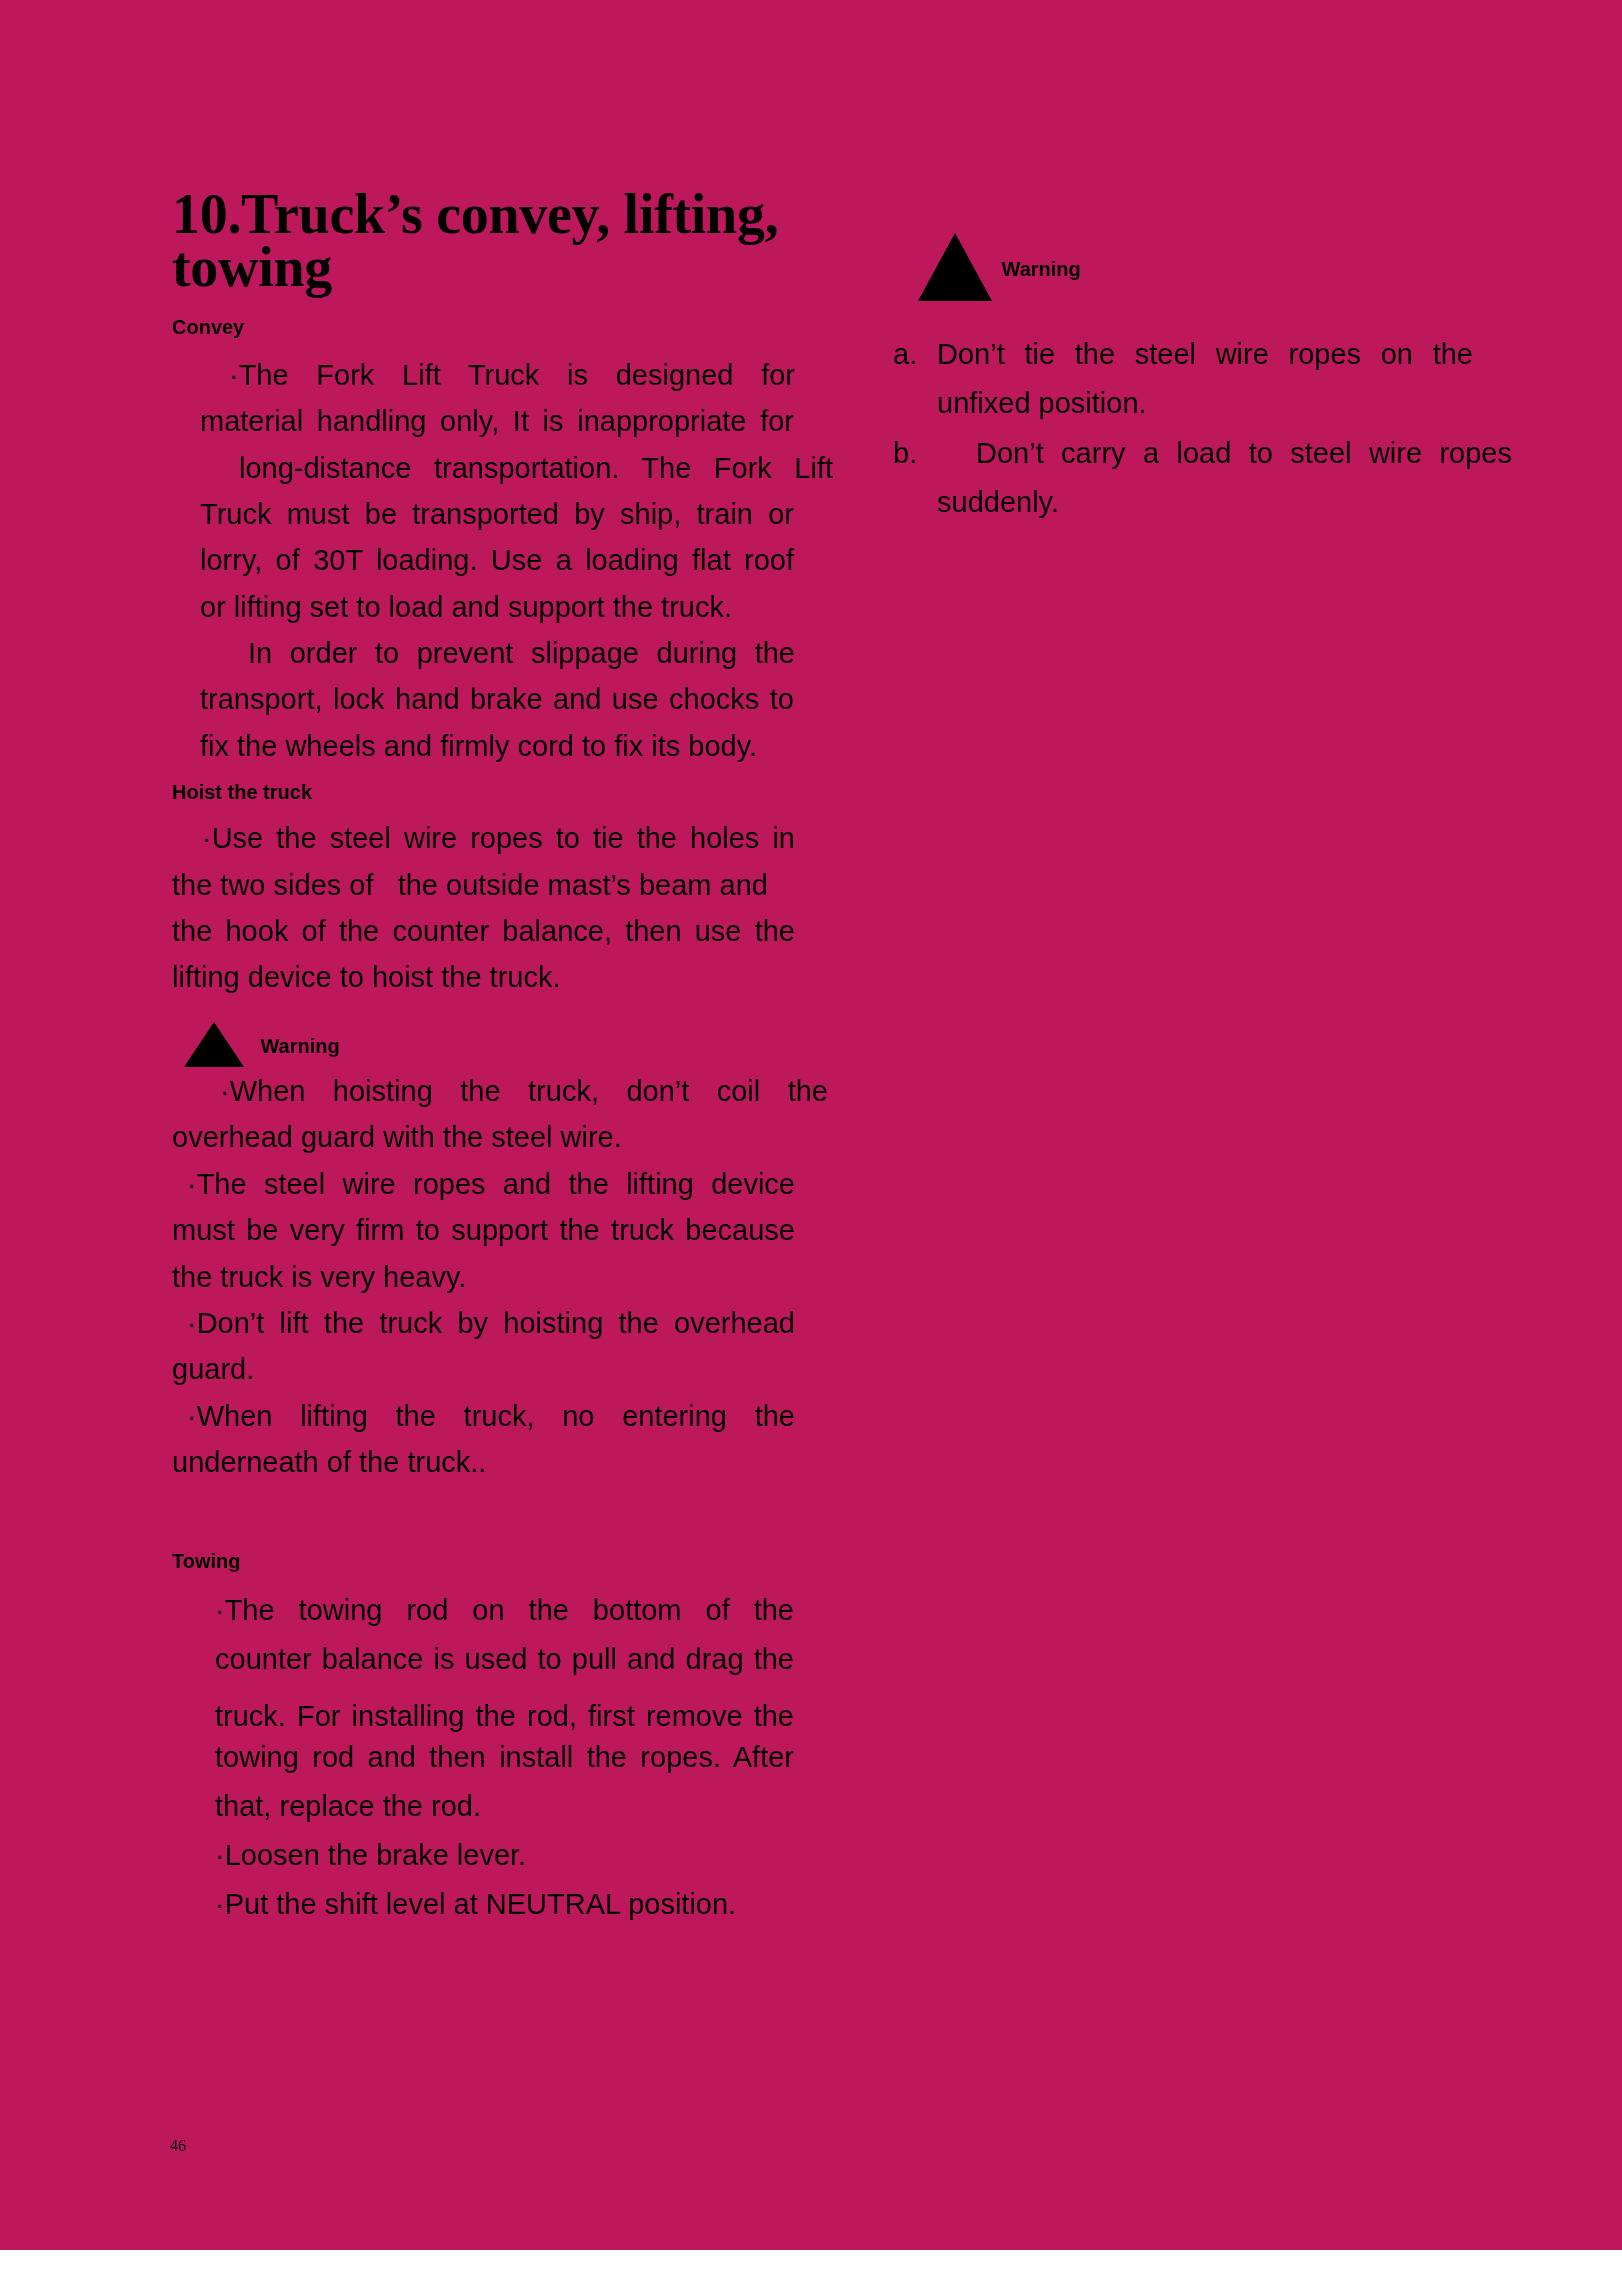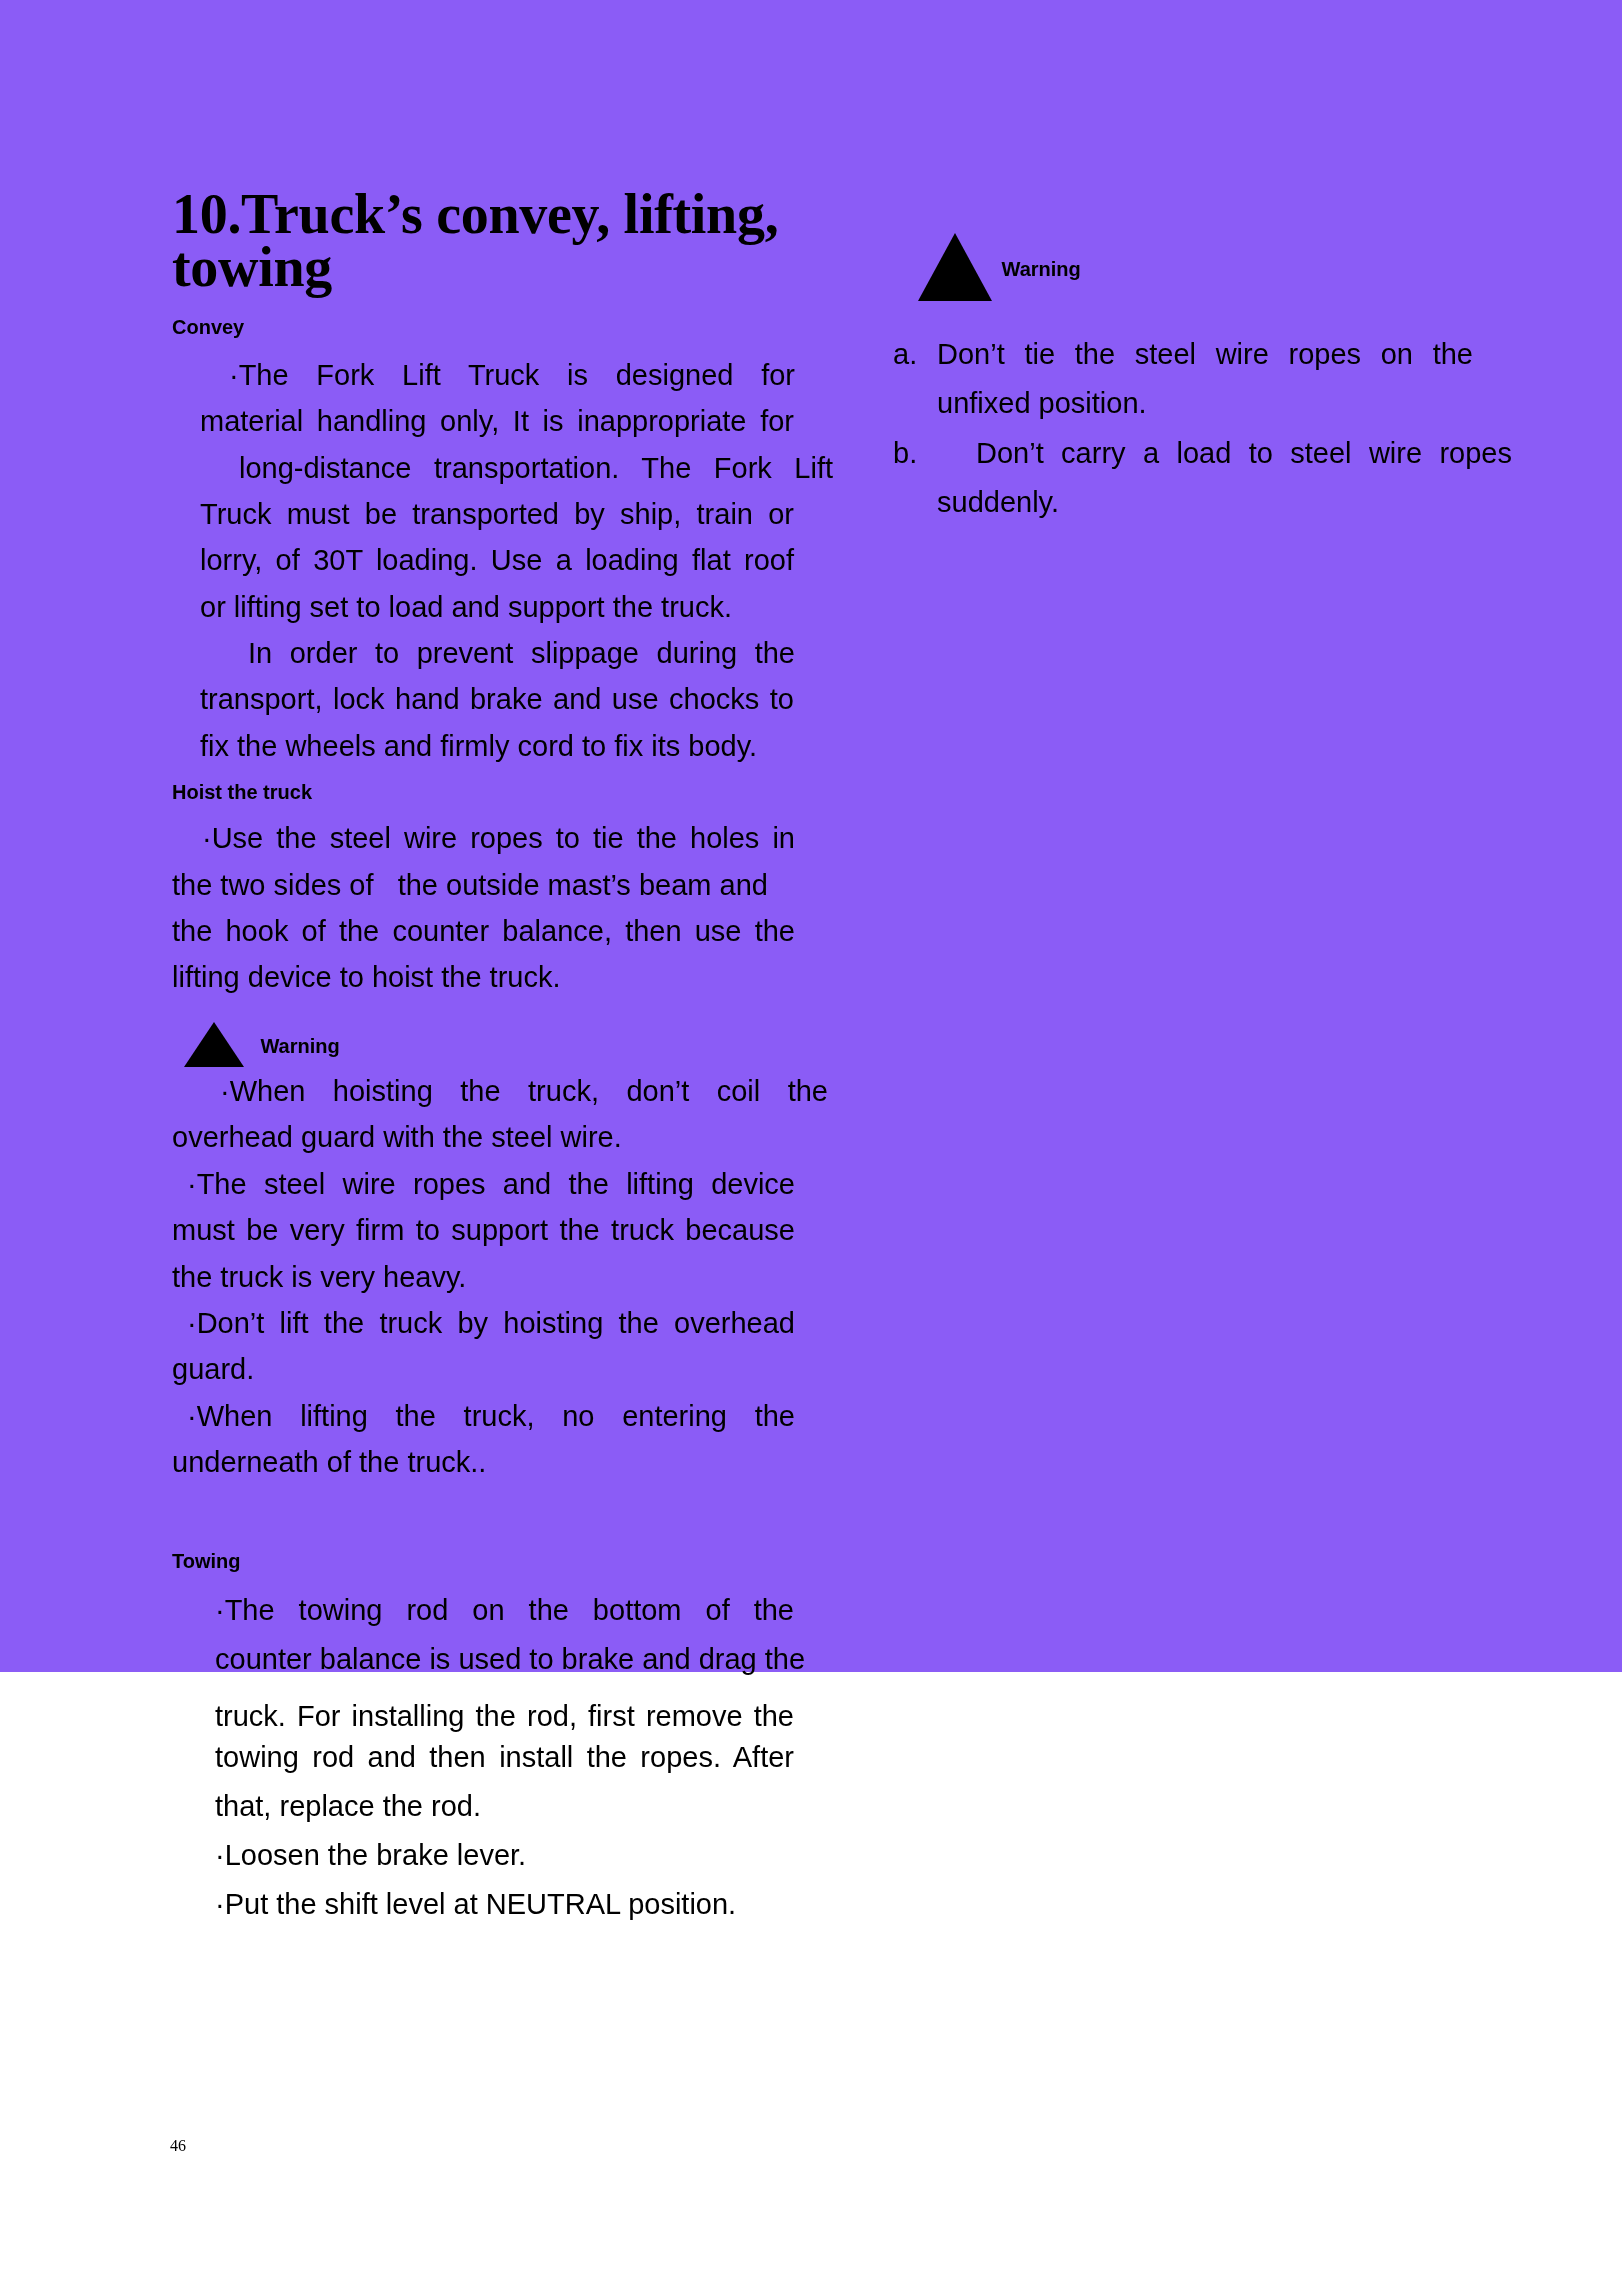--- a/index.html
+++ b/index.html
@@ -1,17 +1,17 @@
 <!DOCTYPE html>
 <html style="font-size:11px"><head>
 <meta charset="utf-8">
 <style>
   html, body { margin: 0; padding: 0; background: #ffffff; }
   body { width: 1622px; height: 2295px; position: relative; overflow: hidden; color: #000; }
-  .page { position: absolute; left: 0; top: 0; width: 1622px; height: 1672px; background: #8b5cf6; }
+  .page { position: absolute; left: 0; top: 0; width: 1622px; height: 2250px; background: #be185d; }
   .title {
     position: absolute; left: 172px; top: 188px; width: 654px;
     font-family: "Liberation Serif", "DejaVu Serif", serif; font-weight: bold;
     font-size: 56px; line-height: 53px; margin: 0; letter-spacing: -0.3px;
   }
   .h2 {
     position: absolute; font-family: "Liberation Sans", "DejaVu Sans", sans-serif;
     font-weight: bold; font-size: 20px; line-height: 34px; margin: 0; white-space: nowrap;
   }
   .line {
@@ -82,21 +82,21 @@
     <div class="line" style="left:187px; top:1306px; width:608px;">·Don’t lift the truck by hoisting the overhead</div>
     <div class="line last" style="left:172px; top:1352px; width:623px;">guard.</div>
     <div class="line" style="left:187px; top:1399px; width:608px;">·When lifting the truck, no entering the</div>
     <div class="line last" style="left:172px; top:1445px; width:623px;">underneath of the truck..</div>
   </div>
 
   <h2 class="h2" style="left:172px; top:1544px;">Towing</h2>
 
   <div>
     <div class="line" style="left:215px; top:1593px; width:579px;">·The towing rod on the bottom of the</div>
-    <div class="line" style="left:215px; top:1642px; width:579px;">counter balance is used to brake and drag the</div>
+    <div class="line" style="left:215px; top:1642px; width:579px;">counter balance is used to pull and drag the</div>
     <div class="line" style="left:215px; top:1691px; width:579px;margin-top:8px;">truck. For installing the rod, first remove the</div>
     <div class="line" style="left:215px; top:1740px; width:579px;">towing rod and then install the ropes. After</div>
     <div class="line last" style="left:215px; top:1789px; width:579px;">that, replace the rod.</div>
   </div>
 
   <div>
     <div class="line last" style="left:215px; top:1838px; width:579px;">·Loosen the brake lever.</div>
     <div class="line last" style="left:215px; top:1887px; width:579px;">·Put the shift level at NEUTRAL position.</div>
   </div>
 

